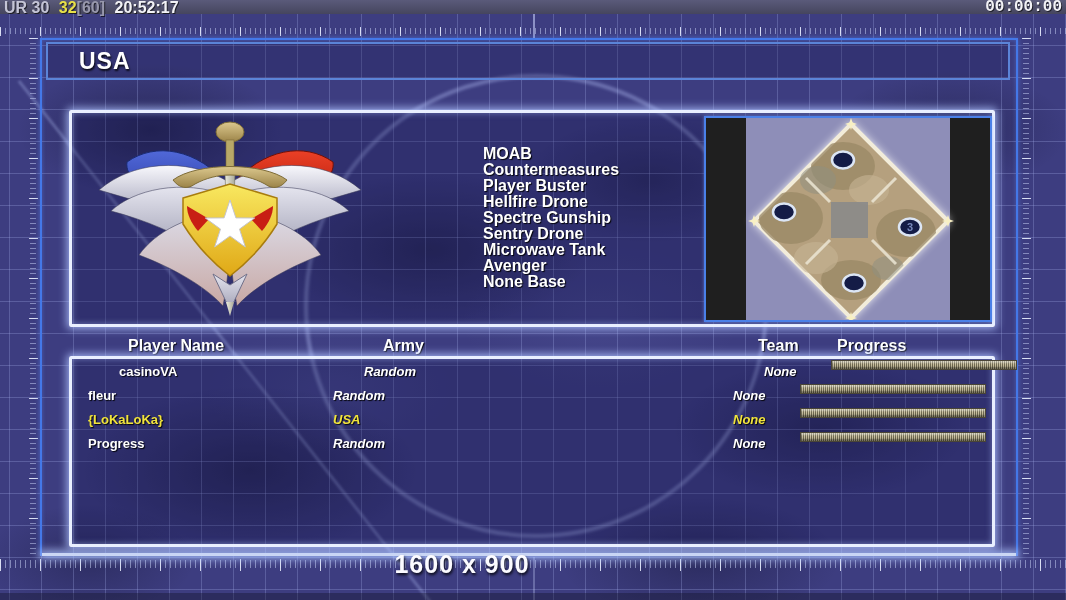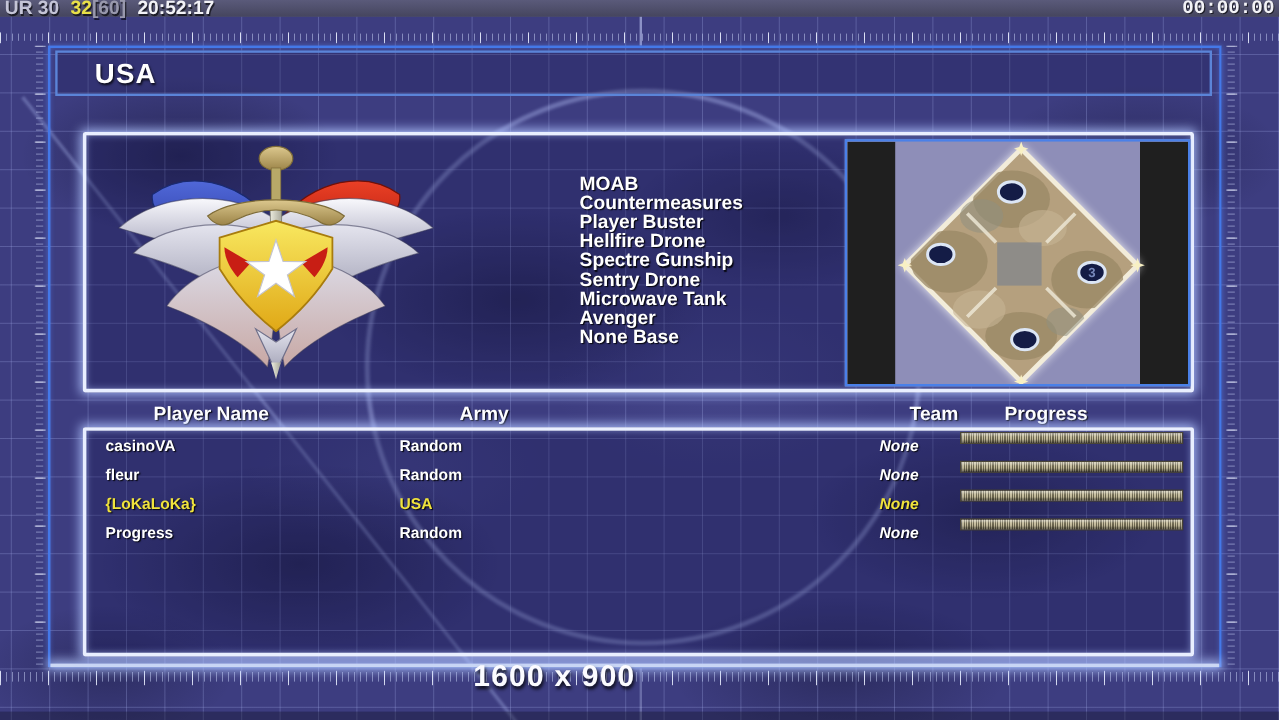--- a/index.html
+++ b/index.html
@@ -131,21 +131,21 @@
     text-shadow:1px 1px 1px rgba(0,0,0,.9);
     top:339px;height:14px;line-height:14px;padding-left:40px;
   }
   .trow{
     left:70px;width:924px;height:24px;line-height:24px;
     color:#fff;font-size:13px;font-weight:bold;
     text-shadow:1px 1px 1px rgba(0,0,0,.9);
   }
   .trow span{position:absolute;top:0;line-height:24px;}
   .pname{left:18px;}
-  .parmy{left:263px;}
+  .parmy{left:263px;font-style:italic;}
   .pteam{left:663px;font-style:italic;}
   .hl .pname,.hl .parmy,.hl .pteam{color:var(--highlight-text);text-align:right;}
   .pbar{
     position:absolute;left:730px;top:6px;width:186px;height:10px;box-sizing:border-box;
     border:1px solid #4a4536;background:rgba(30,30,70,.6);
   }
   .pbar-fill{
     height:100%;
     background:repeating-linear-gradient(90deg,#6e6850 0 1px,#c6be9e 1px 2px);
     box-shadow:inset 0 2px 2px rgba(255,255,255,.4), inset 0 -2px 2px rgba(0,0,0,.4);
@@ -321,21 +321,21 @@
   </svg>
 </div>
 
 <div class="abs th" style="left:88px;">Player Name</div>
 <div class="abs th" style="left:343px;">Army</div>
 <div class="abs th" style="left:718px;">Team</div>
 <div class="abs th" style="left:797px;">Progress</div>
 
 <div class="abs glow-panel player-panel"></div>
 
-<div class="abs trow" style="top:360px;">
+<div class="abs trow" style="top:360px;margin-left:31px;">
   <span class="pname">casinoVA</span>
   <span class="parmy">Random</span>
   <span class="pteam">None</span>
   <span class="pbar">
       <span class="pbar-fill" style="display: block; width: 100%;"></span>
     </span>
 </div>
 <div class="abs trow" style="top:384px;">
   <span class="pname">fleur</span>
   <span class="parmy">Random</span>

